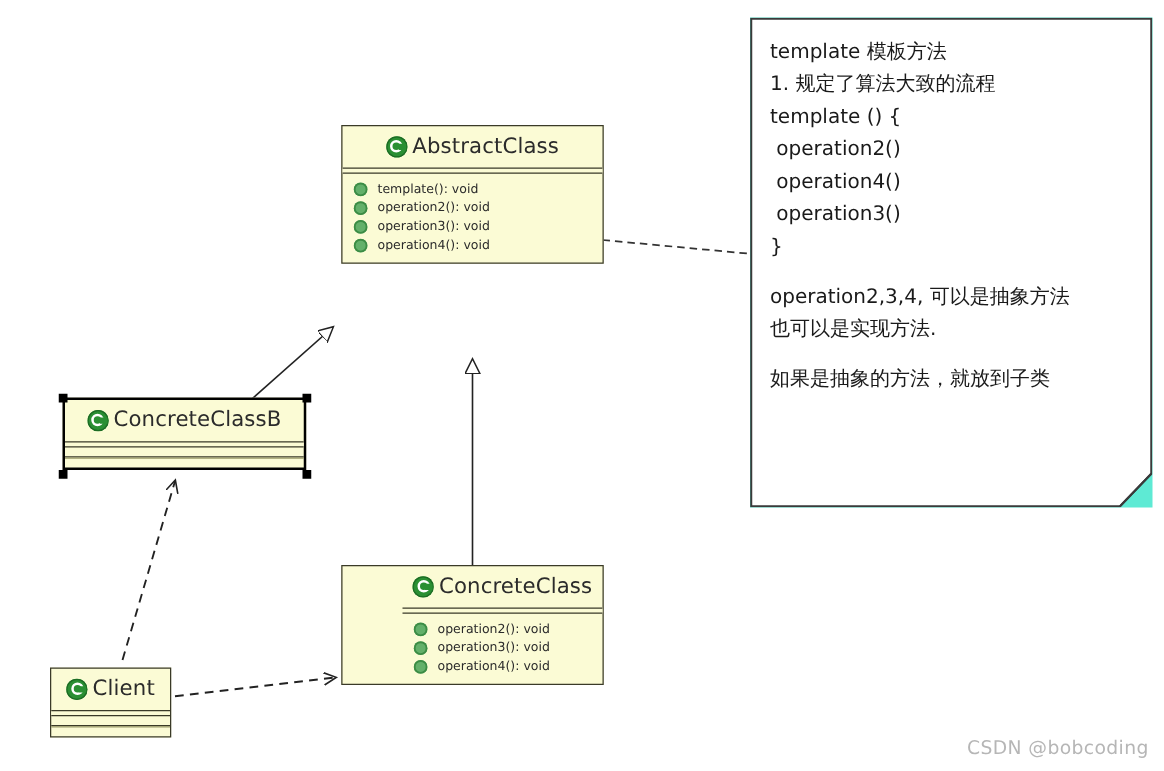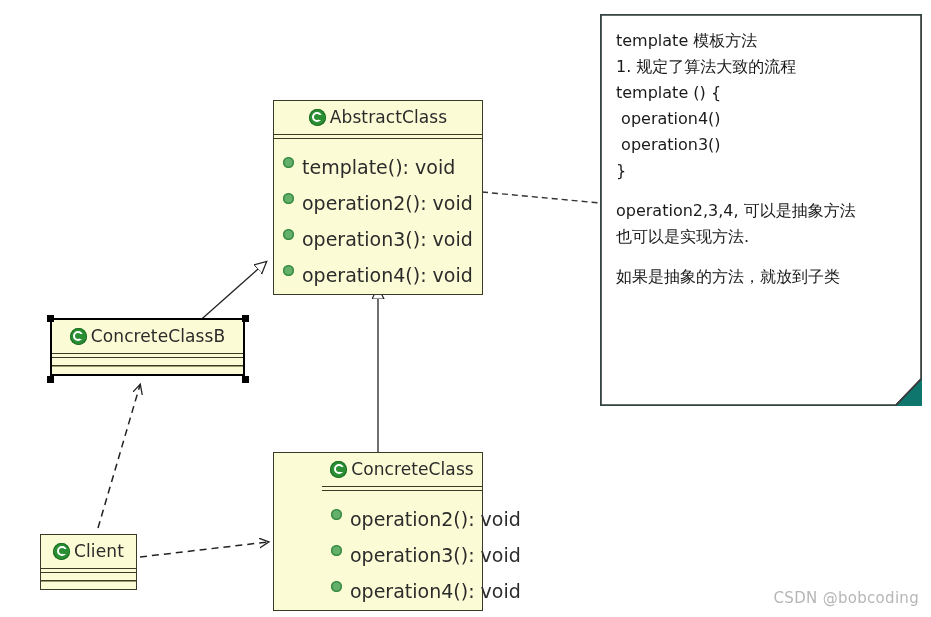--- a/index.html
+++ b/index.html
@@ -63,23 +63,22 @@
     padding: 5px 0 6px 0;
   }
   .member-row {
     display: flex;
     align-items: center;
     gap: 8px;
     padding: 2px 10px 2px 9px;
     white-space: nowrap;
   }
   .member-text {
-    font-size: 19px;
+    font-size: 10px;
     color: #2b2b2b;
-    margin-top: 10px;
   }
   .empty-compartment {
     height: 7px;
   }
 
   
   .c-icon {
     width: 17px;
     height: 17px;
     flex: 0 0 17px;
@@ -129,21 +128,21 @@
     width: 7px;
     height: 7px;
     background: #000000;
     z-index: 6;
   }
 
   
   .uml-note {
     position: absolute;
     box-sizing: border-box;
-    background: #0f766e;
+    background: #5eead4;
     z-index: 3;
   }
   .uml-note .note-shape {
     position: absolute;
     inset: 0;
   }
   .note-body {
     position: relative;
     padding: 14px 16px;
     z-index: 2;
@@ -284,20 +283,21 @@
 
   <div class="uml-note" id="template-note" style="left:600px; top:14px; width:322px; height:392px;">
     <svg class="note-shape" viewBox="0 0 322 392" preserveAspectRatio="none" xmlns="http://www.w3.org/2000/svg">
       <path d="M 1,1 L 321,1 L 321,365 L 296,391 L 1,391 Z" fill="#ffffff" stroke="#3a3a3a" stroke-width="1.6"></path>
       <path d="M 321,365 L 296,391" fill="none" stroke="#3a3a3a" stroke-width="1.6"></path>
     </svg>
     <div class="note-body">
       <div class="note-line">template 模板方法</div>
       <div class="note-line">1. 规定了算法大致的流程</div>
       <div class="note-line">template () {</div>
+      <div class="note-line"> operation2()</div>
       <div class="note-line"> operation4()</div>
       <div class="note-line"> operation3()</div>
       <div class="note-line">}</div>
       <div class="note-line blank"></div>
       <div class="note-line">operation2,3,4, 可以是抽象方法</div>
       <div class="note-line">也可以是实现方法.</div>
       <div class="note-line blank"></div>
       <div class="note-line">如果是抽象的方法，就放到子类</div>
     </div>
   </div>

